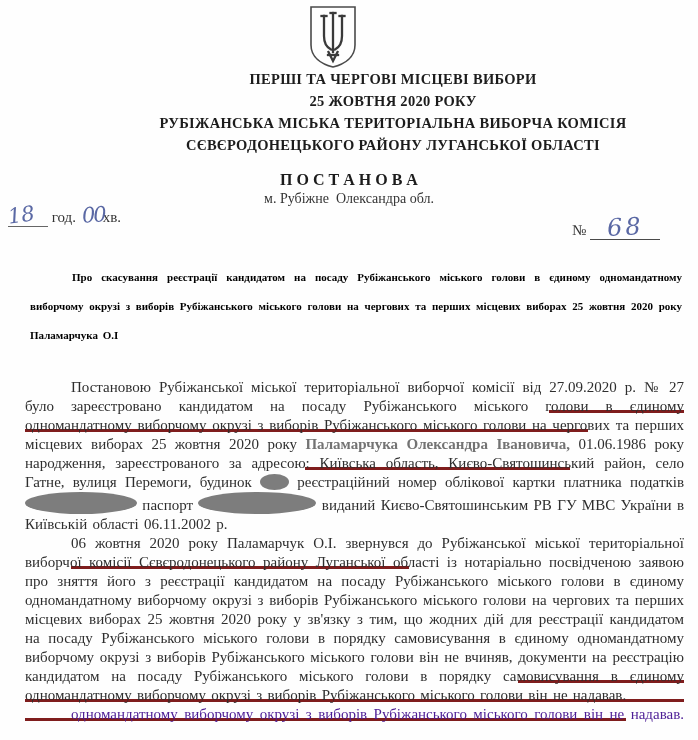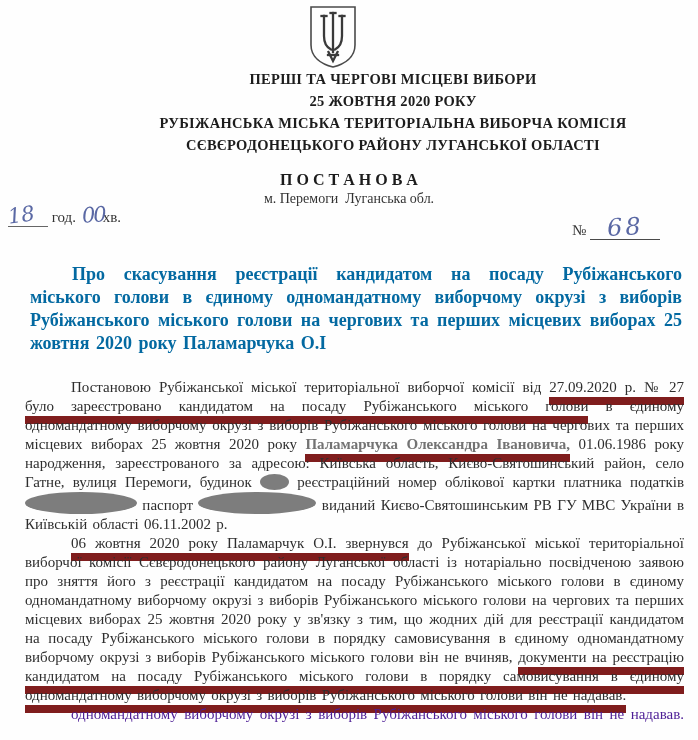--- a/index.html
+++ b/index.html
@@ -45,32 +45,32 @@
   .date-row{position:absolute;top:231px;left:24px;font-size:15px;color:#333;}
   .number-block{position:absolute;top:219px;left:572px;font-size:15px;color:#333;white-space:nowrap;}
   .num-slot{
     display:inline-block;width:70px;margin-left:4px;
     border-bottom:1.5px solid #4a4a4a;text-align:center;
   }
   .num-value{display:inline-block;font-size:24px;letter-spacing:3px;line-height:16px;transform:rotate(-3deg);}
   
   .subject{
     position:absolute;top:263px;left:30px;right:16px;
-    font-weight:bold;font-size:18px;line-height:23px;
-    text-align:justify;text-indent:42px;color:#0369a1;
+    font-weight:bold;font-size:11px;line-height:29px;
+    text-align:justify;text-indent:42px;color:#000000;
     word-spacing:2px;
   }
   
   .body-text{
     position:absolute;top:378px;left:25px;right:14px;
     font-size:15px;line-height:19px;text-align:justify;
     word-spacing:1.5px;color:#2e2e2e;
   }
   .body-text p{margin:0;text-indent:46px;}
-  .ru{ border-bottom:8px solid #7f1d1d; padding-bottom:2px; }
+  .ru{ border-bottom:3px solid #7f1d1d; padding-bottom:15px; }
   .b{ font-weight:bold; color:#737373; }
   .blot{
     display:inline-block;background:#7d7d7d;border-radius:50%;
     vertical-align:-4px;
   }
   .blot-sm{width:29px;height:16px;vertical-align:-3px;}
   .blot-lg{width:112px;height:22px;}
   .blot-lg2{width:118px;height:22px;}
   .ghost-line{
     margin:0;text-indent:4px;
@@ -98,21 +98,21 @@
   </svg>
 
   <div class="org-header">
     <div>ПЕРШІ ТА ЧЕРГОВІ МІСЦЕВІ ВИБОРИ</div>
     <div>25 ЖОВТНЯ 2020 РОКУ</div>
     <div>РУБІЖАНСЬКА  МІСЬКА ТЕРИТОРІАЛЬНА ВИБОРЧА КОМІСІЯ</div>
     <div>СЄВЄРОДОНЕЦЬКОГО РАЙОНУ ЛУГАНСЬКОЇ ОБЛАСТІ</div>
   </div>
 
   <div class="postanova">П О С Т А Н О В А</div>
-  <div class="place">м. Перемоги  Луганська обл.</div>
+  <div class="place">м. Рубіжне  Олександра обл.</div>
 
   <div class="time-row">
     <span class="hour-slot"><span class="hand hour-value">18</span></span>
     <span>год.</span><span class="hand min-value">00</span><span>хв.</span>
   </div>
 
   <div class="number-block">
     <span>№</span><span class="num-slot"><span class="hand num-value">68</span></span>
   </div>
 

